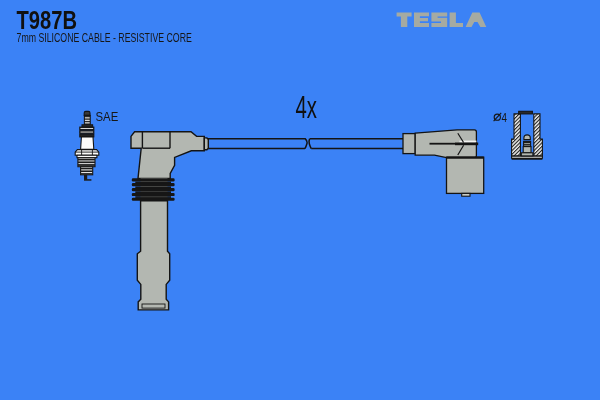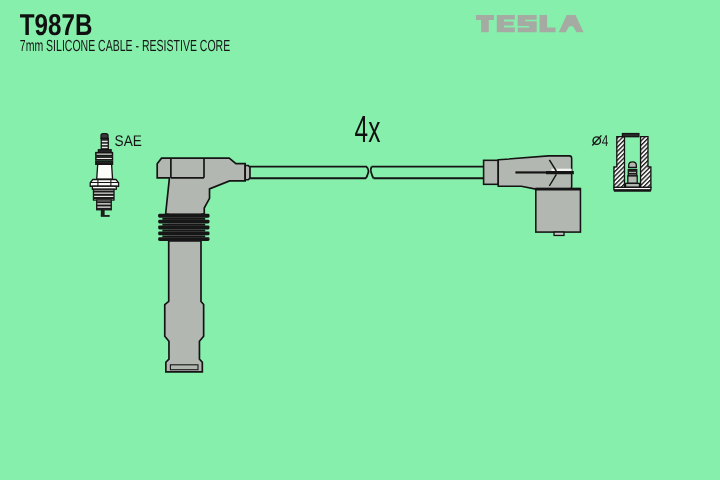--- a/index.html
+++ b/index.html
@@ -1,16 +1,16 @@
 <!DOCTYPE html>
 <html><head>
 <meta charset="utf-8">
 <style>
   html,body{margin:0;padding:0;background:#ffffff;}
-  #page{position:relative;width:600px;height:400px;background:#86efac;overflow:hidden;
+  #page{position:relative;width:600px;height:400px;background:#3b82f6;overflow:hidden;
         font-family:"Liberation Sans", sans-serif;}
   svg{position:absolute;left:0;top:0;}
   text{font-family:"Liberation Sans", sans-serif;}
 </style>
 </head>
 <body>
 <div id="page">
 <svg width="600" height="400" viewBox="0 0 600 400">
 
   <g transform="translate(16.5,29.4)">

